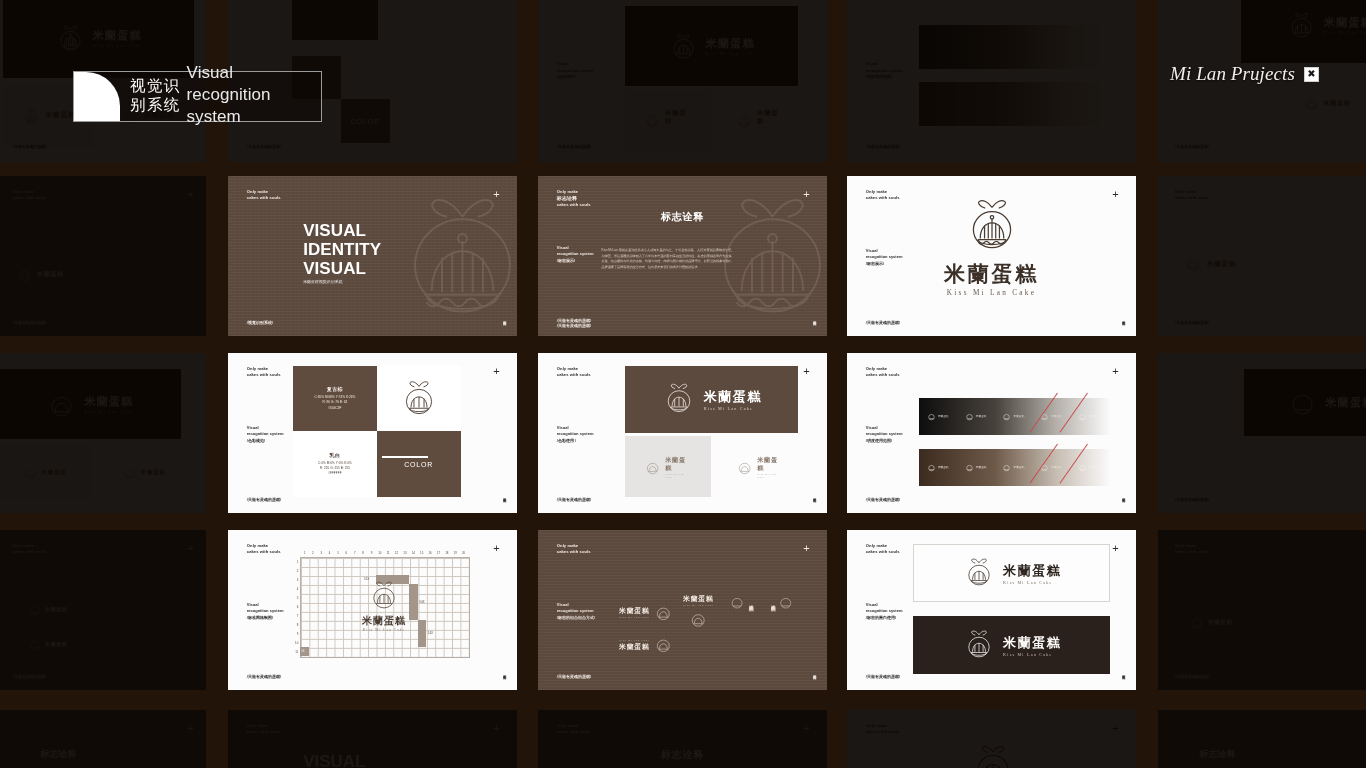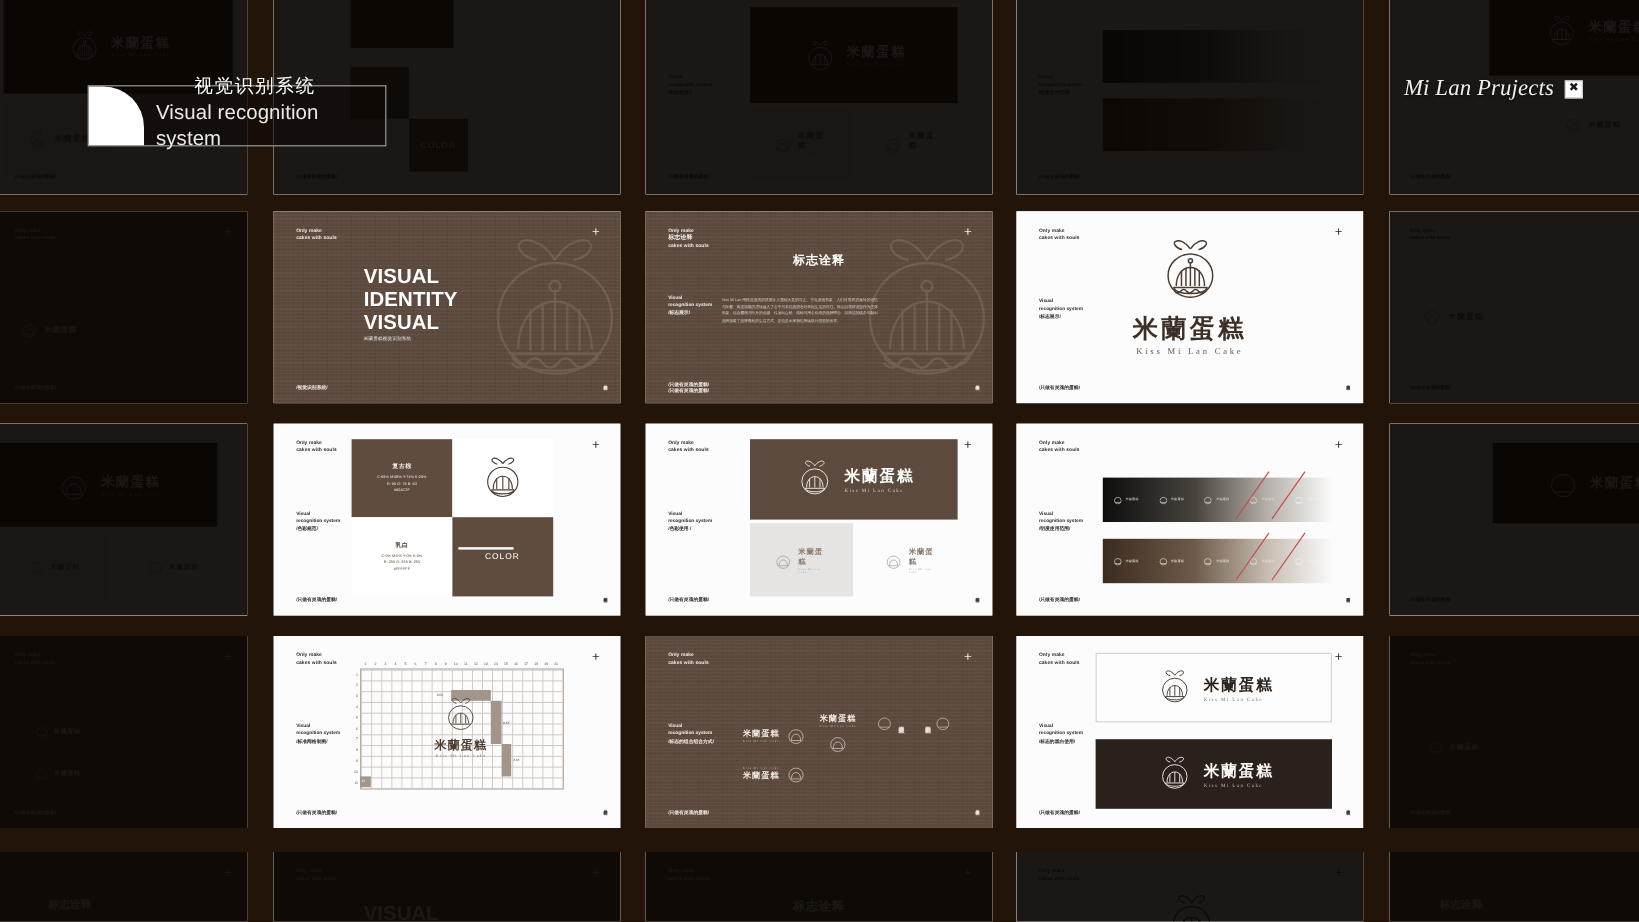--- a/index.html
+++ b/index.html
@@ -129,21 +129,21 @@
   .slash{position:absolute;width:1px;background:#c94b4b;transform:rotate(35deg);transform-origin:top;}
 
   
   .badge{
     position:absolute;display:flex;align-items:stretch;
     border:1px solid #9b9b9b;background:rgba(12,8,6,.55);
   }
   .badge .rounded{
     background:#fff;width:46px;border-top-right-radius:34px;
   }
-  .badge .txt{flex:1;display:flex;flex-direction:column;align-items:center;justify-content:center;padding:4px 26px 7px 10px;}
+  .badge .txt{flex:1;display:flex;align-items:center;justify-content:center;padding:4px 26px 7px 10px;}
   .badge .cn{color:#ffffff;font-size:15.5px;letter-spacing:.09em;line-height:1.25;}
   .badge .en{color:#e9e9e9;font-size:17px;letter-spacing:.005em;line-height:1.3;}
 
   .titlebar{position:absolute;display:flex;align-items:center;gap:9px;}
   .titlebar .t{
     color:#f0efee;font-style:italic;font-size:19px;letter-spacing:.005em;
     font-family:"Liberation Serif",serif;text-shadow:0 1px 2px rgba(0,0,0,.7);
   }
   .brokenimg{
     width:13px;height:13px;background:#fff;border:1px solid #cfcfcf;

